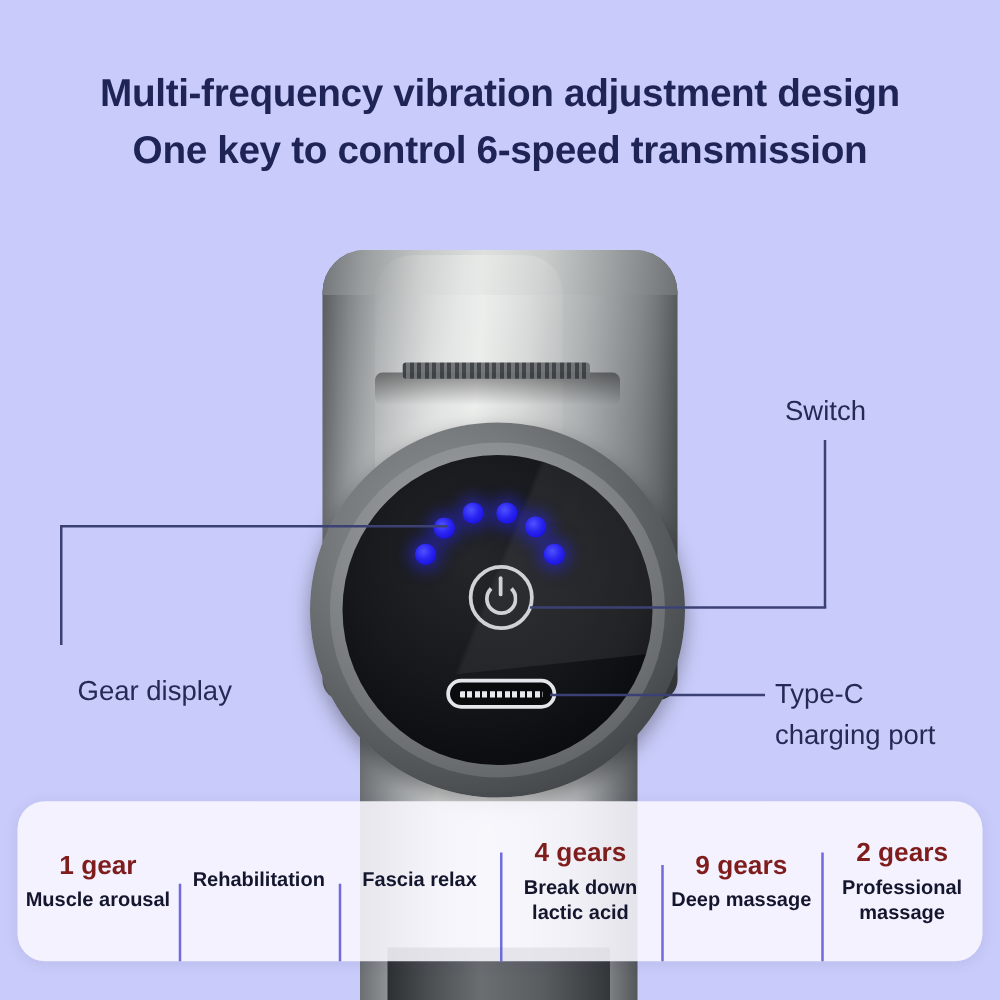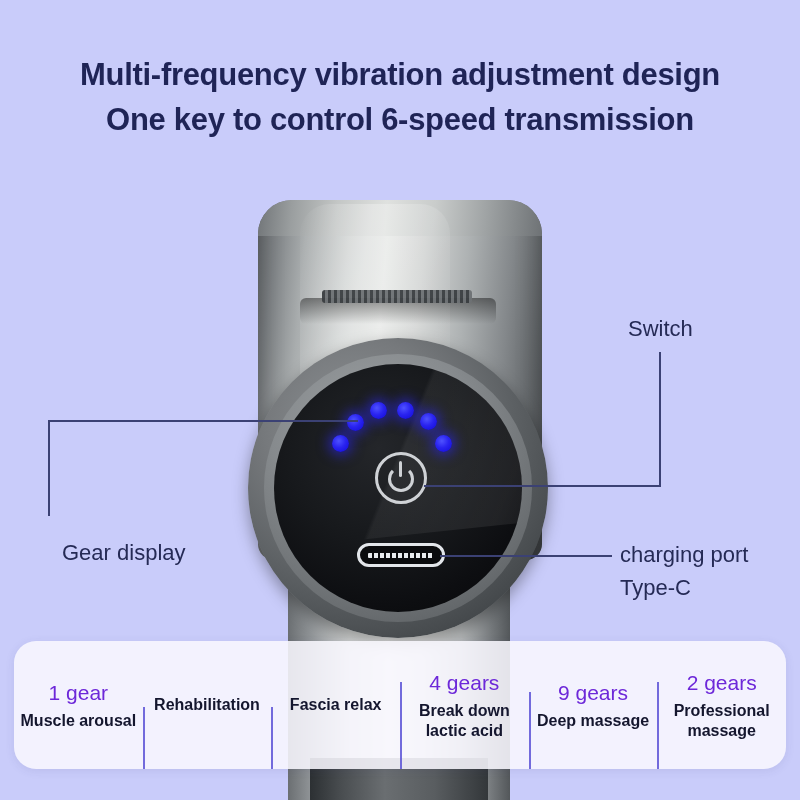--- a/index.html
+++ b/index.html
@@ -302,23 +302,23 @@
     position: absolute;
     left: 0;
     top: 12px;
     width: 2px;
     height: 88px;
     background: #5b52d6;
     opacity: 0.85;
   }
   .gear-num {
     display: block;
-    color: #6d28d9;
+    color: #7f1d1d;
     font-size: 21px;
-    font-weight: normal;
+    font-weight: bold;
     line-height: 26px;
     margin-bottom: 5px;
   }
   .gear-desc {
     display: block;
     color: #14162e;
     font-size: 16px;
     font-weight: bold;
     line-height: 20px;
   }
@@ -375,22 +375,22 @@
   <div class="leader v" style="left:659px; top:352px; height:134px;"></div>
   <div class="leader h" style="left:424px; top:485px; width:237px;"></div>
 
   <div class="leader h" style="left:440px; top:555px; width:172px;"></div>
 
   <div class="callout" style="left:628px; top:312px;">Switch</div>
 
   <div class="callout" style="left:62px;  top:536px;">Gear display</div>
 
   <div class="callout" style="left:620px; top:538px;">
+    <div>Type-C</div>
     <div>charging port</div>
-    <div>Type-C</div>
   </div>
 
   <div id="gear-panel">
     <div class="gear-cell">
       <span class="gear-num">1 gear</span>
       <span class="gear-desc">Muscle arousal</span>
     </div>
     <div class="gear-cell">
       <span class="gear-desc">Rehabilitation</span>
     </div>

